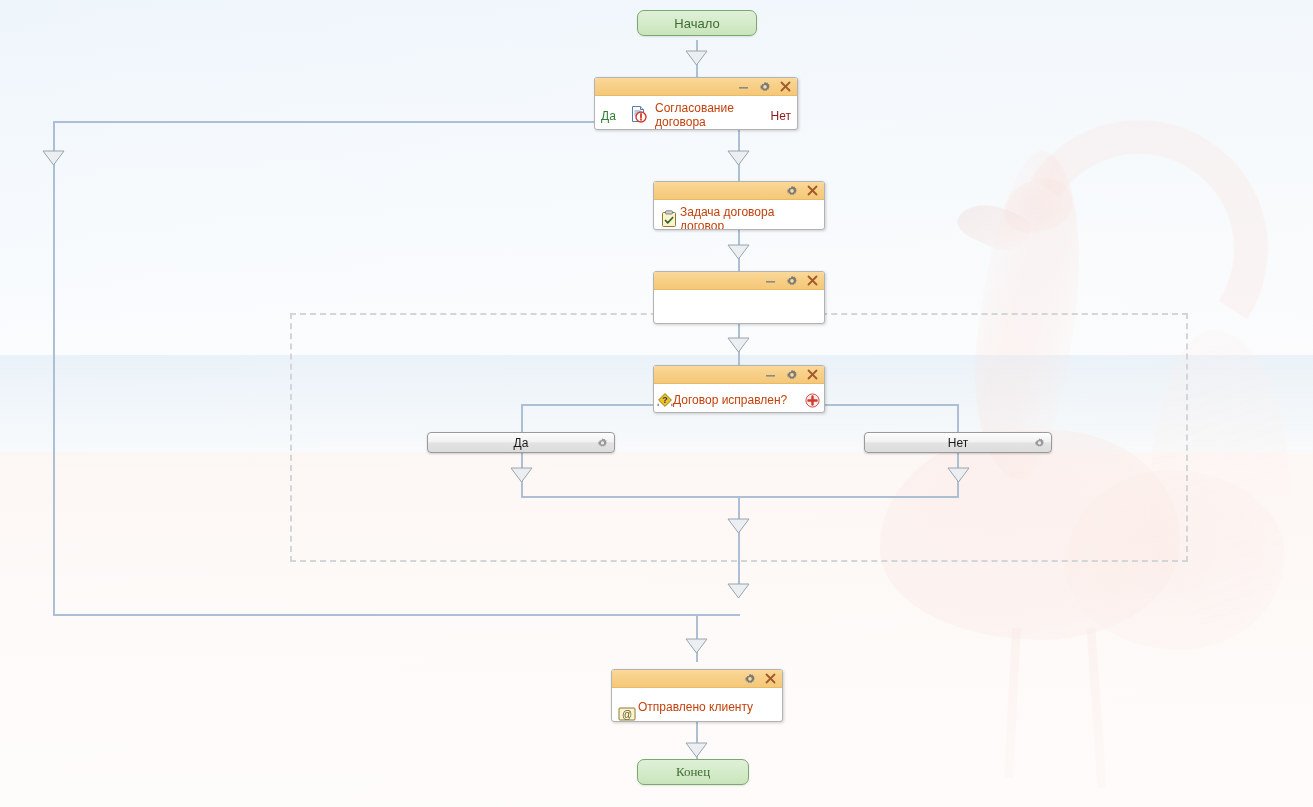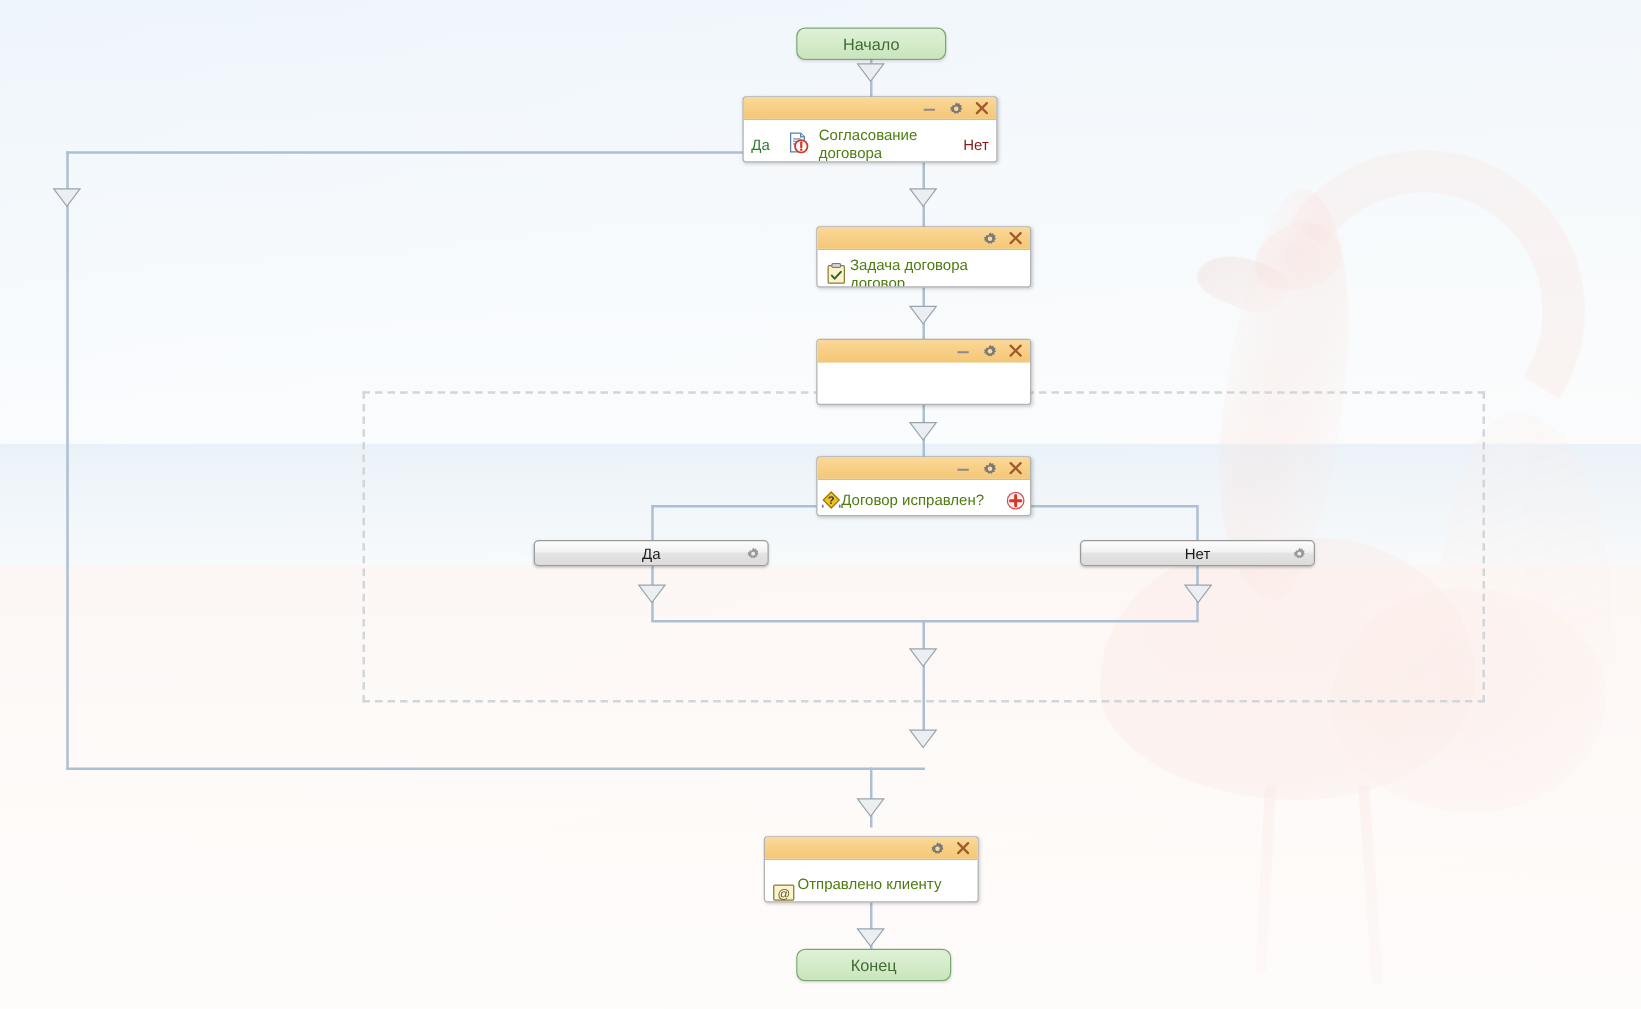--- a/index.html
+++ b/index.html
@@ -178,21 +178,21 @@
 
   .card-body {
     position: relative;
     display: flex;
     align-items: center;
     padding: 4px 6px 4px 6px;
     min-height: 30px;
   }
   .card-label {
     font-size: 12px;
-    color: #4d7c0f;
+    color: #c2410c;
     line-height: 14px;
     margin-left: 2px;
     flex: 1;
   }
   .card-icon {
     width: 18px; height: 18px;
     flex: 0 0 18px;
     display: flex; align-items: flex-end; justify-content: center;
   }
   .card-icon svg { display: block; }
@@ -333,21 +333,21 @@
     <svg width="23" height="16" viewBox="0 0 23 16">
         <polygon points="1,1 22,1 11.5,15" fill="#eceff1" stroke="#9aa4ad" stroke-width="1"></polygon>
       </svg>
   </div>
   <div class="arrow-wrap" style="left:685px; top:742px;">
     <svg width="23" height="16" viewBox="0 0 23 16">
         <polygon points="1,1 22,1 11.5,15" fill="#eceff1" stroke="#9aa4ad" stroke-width="1"></polygon>
       </svg>
   </div>
 
-  <div class="terminator" style="left:637px; top:22px; width:120px; height:26px;">
+  <div class="terminator" style="left:637px; top:10px; width:120px; height:26px;">
     <span>Начало</span>
   </div>
 
   <div class="card" style="left:594px; top:77px; width:204px; height:53px;">
     <div class="card-head">
       <span class="hbtn">
         <svg width="11" height="11" viewBox="0 0 11 11">
             <rect x="1" y="6" width="9" height="1.6" fill="#8a8a8a"></rect>
           </svg>
       </span>
@@ -502,17 +502,17 @@
       <span class="card-icon">
         <svg width="18" height="16" viewBox="0 0 18 16">
           <rect x="1" y="2" width="16" height="12" rx="1" fill="#fdf3cf" stroke="#8a7a33" stroke-width="1"></rect>
           <text x="9" y="12" font-size="10" font-family="'Liberation Sans', sans-serif" text-anchor="middle" fill="#5a5a2a">@</text>
         </svg>
       </span>
       <span class="card-label" style="margin-bottom:8px;">Отправлено клиенту</span>
     </div>
   </div>
 
-  <div class="terminator" style="left:637px; top:759px; width:124px; height:26px;">
+  <div class="terminator" style="left:637px; top:759px; width:112px; height:26px;font-family:Liberation Serif, serif;">
     <span>Конец</span>
   </div>
 
 </div>
 
 </body></html>

